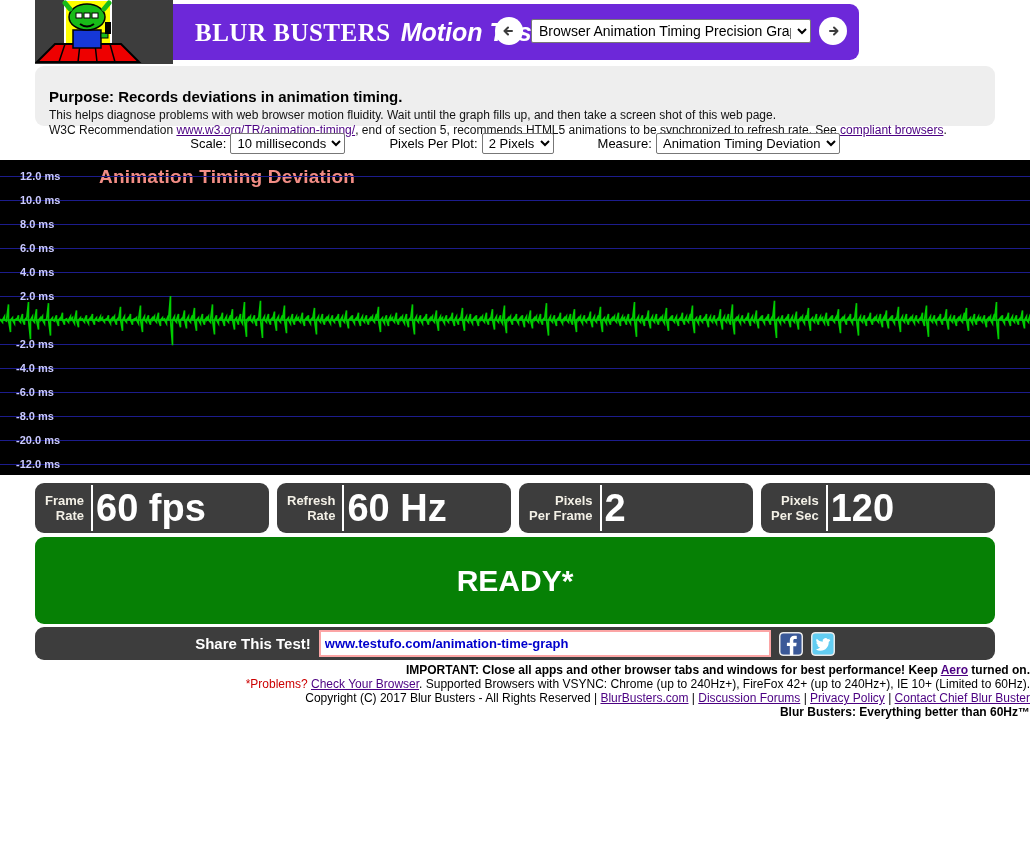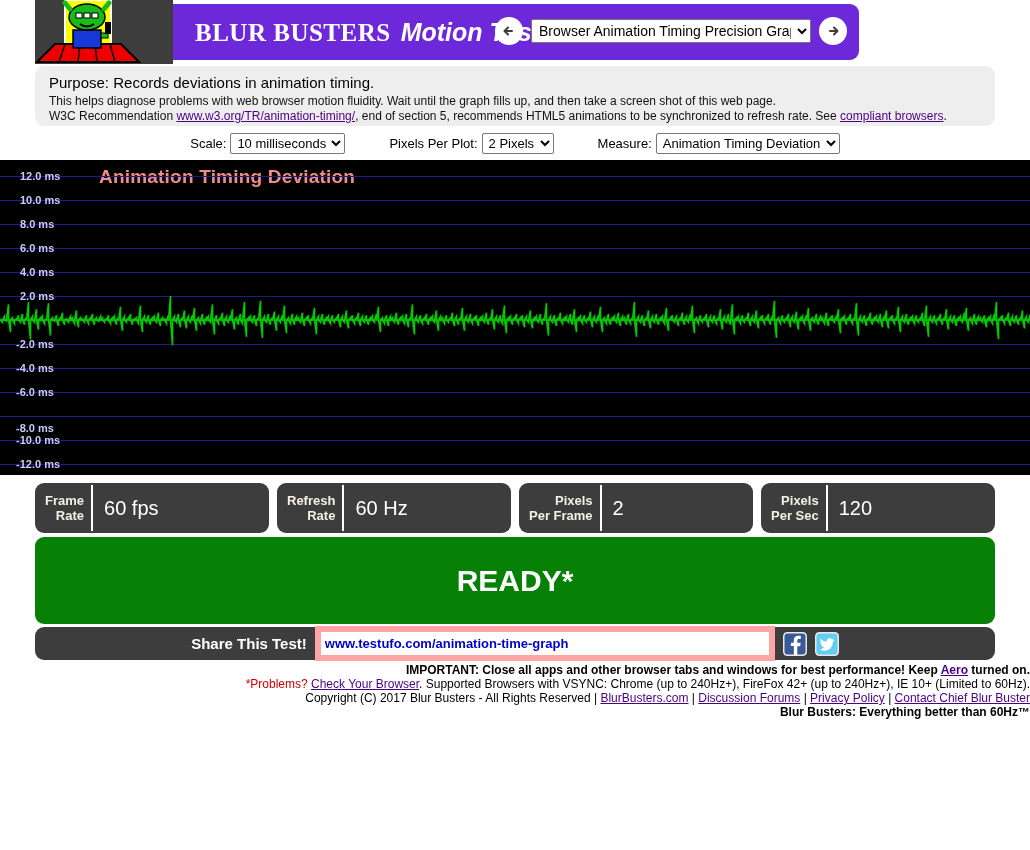--- a/index.html
+++ b/index.html
@@ -40,36 +40,36 @@
     width:280px;height:24px;font-size:14px;font-family:"Liberation Sans",sans-serif;
     border:1px solid #777;border-radius:2px;background:#fff;color:#000;padding:1px 3px;
   }
   
   .purpose{
     position:absolute;left:35px;top:66px;width:960px;height:60px;
     background:#eeeeee;border-radius:9px;padding:6px 14px 0 14px;
     box-sizing:border-box;
   }
   .purpose h2{
-    margin:2px 0 3px 0;font-size:15px;font-weight:normal;color:#000;
+    margin:16px 0 3px 0;font-size:15px;font-weight:bold;color:#000;
   }
   .purpose p{
     margin:0;font-size:12px;color:#111;line-height:15px;
   }
   .purpose a{color:#4b0082;}
   
   .controls{
     position:absolute;left:0;top:133px;width:1030px;
     display:flex;justify-content:center;align-items:center;gap:0px;
     font-size:13px;color:#000;
   }
   .ctrl{display:flex;align-items:center;gap:4px;margin:0 22px;}
   .ctrl select{
     font-size:13px;font-family:"Liberation Sans",sans-serif;
-    border:1px solid #777;background:#fff;color:#000;border-radius:2px;padding:1px 2px;
+    border:1px solid #777;background:#fff;color:#000;border-radius:2px;padding:1px 2px;text-align:center;
   }
   
   .graph{
     position:absolute;left:0;top:160px;width:1030px;height:315px;
     background:#000000;overflow:hidden;
   }
   .graph .gtitle{
     position:absolute;left:99px;top:6px;color:#f28d85;
     font-size:19px;font-weight:bold;letter-spacing:.2px;
   }
@@ -89,39 +89,39 @@
   .stat{
     flex:1;background:#3d3d3d;border-radius:9px;display:flex;align-items:center;
     overflow:hidden;
   }
   .stat .lbl{
     color:#f3f0e6;font-size:13px;font-weight:bold;text-align:right;
     line-height:15px;padding:0 7px 0 10px;white-space:nowrap;
   }
   .stat .sep{width:2px;align-self:stretch;background:#ffffff;margin:2px 0;}
   .stat .val{
-    color:#ffffff;font-size:20px;font-weight:normal;padding-left:11px;white-space:nowrap;
+    color:#ffffff;font-size:38px;font-weight:bold;padding-left:3px;white-space:nowrap;
   }
   
   .ready{
     position:absolute;left:35px;top:537px;width:960px;height:87px;
     background:#068005;border-radius:9px;
     display:flex;align-items:center;justify-content:center;
     color:#ffffff;font-size:30px;font-weight:bold;
   }
   
   .share{
     position:absolute;left:35px;top:627px;width:960px;height:33px;
     background:#3d3d3d;border-radius:9px;display:flex;align-items:center;
     justify-content:center;gap:8px;
   }
   .share .slbl{color:#ffffff;font-size:15px;font-weight:bold;}
   .share input{
     width:440px;height:21px;font-size:13px;font-weight:bold;color:#0000cc;
-    font-family:"Liberation Sans",sans-serif;border:6px solid #fca5a5;background:#fff;
+    font-family:"Liberation Sans",sans-serif;border:2px solid #fca5a5;background:#fff;
     padding:1px 4px;box-sizing:content-box;
   }
   .sicon{width:24px;height:24px;border-radius:4px;cursor:pointer;display:block;}
   
   .footer{
     position:absolute;left:0;top:663px;width:1030px;text-align:right;
     font-size:12px;color:#000;line-height:14px;
   }
   .footer .l1{font-weight:bold;}
   .footer .l2{color:#cc0000;}
@@ -221,22 +221,22 @@
   <div id="tick-layer">
       <div class="ticklabel" style="top: 10px; left: 20px;">12.0 ms</div>
       <div class="ticklabel" style="top: 34px; left: 20px;">10.0 ms</div>
       <div class="ticklabel" style="top: 58px; left: 20px;">8.0 ms</div>
       <div class="ticklabel" style="top: 82px; left: 20px;">6.0 ms</div>
       <div class="ticklabel" style="top: 106px; left: 20px;">4.0 ms</div>
       <div class="ticklabel" style="top: 130px; left: 20px;">2.0 ms</div>
       <div class="ticklabel" style="top: 178px; left: 16px;">-2.0 ms</div>
       <div class="ticklabel" style="top: 202px; left: 16px;">-4.0 ms</div>
       <div class="ticklabel" style="top: 226px; left: 16px;">-6.0 ms</div>
-      <div class="ticklabel" style="top: 250px; left: 16px; margin-top: 12px;">-8.0 ms</div>
-      <div class="ticklabel" style="top: 274px; left: 16px;">-10.0 ms</div>
+      <div class="ticklabel" style="top: 250px; left: 16px;">-8.0 ms</div>
+      <div class="ticklabel" style="top: 274px; left: 16px;">-20.0 ms</div>
       <div class="ticklabel" style="top: 298px; left: 16px;">-12.0 ms</div>
     </div>
   <svg class="trace" id="trace-svg" width="1030" height="315">
       <path d="M0.5 158.8L0.5 160.0L2.5 162.4L2.5 160.0L4.5 156.4L4.5 160.0L6.5 161.2L6.5 160.0L8.5 144.4L8.5 160.0L10.5 172.0L10.5 160.0L12.5 157.6L12.5 160.0L14.5 163.6L14.5 160.0L16.5 158.8L16.5 160.0L18.5 155.2L18.5 160.0L20.5 162.4L20.5 160.0L22.5 154.0L22.5 160.0L24.5 164.8L24.5 160.0L26.5 157.6L26.5 160.0L28.5 142.0L28.5 160.0L30.5 179.2L30.5 160.0L32.5 156.4L32.5 160.0L34.5 162.4L34.5 160.0L36.5 149.2L36.5 160.0L38.5 169.6L38.5 160.0L40.5 157.6L40.5 160.0L42.5 156.4L42.5 160.0L44.5 163.6L44.5 160.0L46.5 158.8L46.5 160.0L48.5 143.2L48.5 160.0L50.5 175.6L50.5 160.0L52.5 157.6L52.5 160.0L54.5 161.2L54.5 160.0L56.5 155.2L56.5 160.0L58.5 166.0L58.5 160.0L60.5 157.6L60.5 160.0L62.5 152.8L62.5 160.0L64.5 164.8L64.5 160.0L66.5 158.8L66.5 160.0L68.5 162.4L68.5 160.0L70.5 156.4L70.5 160.0L72.5 157.6L72.5 160.0L74.5 163.6L74.5 160.0L76.5 150.4L76.5 160.0L78.5 167.2L78.5 160.0L80.5 157.6L80.5 160.0L82.5 158.8L82.5 160.0L84.5 162.4L84.5 160.0L86.5 155.2L86.5 160.0L88.5 163.6L88.5 160.0L90.5 157.6L90.5 160.0L92.5 154.0L92.5 160.0L94.5 164.8L94.5 160.0L96.5 157.6L96.5 160.0L98.5 161.2L98.5 160.0L100.5 156.4L100.5 160.0L102.5 157.6L102.5 160.0L104.5 162.4L104.5 160.0L106.5 158.8L106.5 160.0L108.5 155.2L108.5 160.0L110.5 163.6L110.5 160.0L112.5 157.6L112.5 160.0L114.5 156.4L114.5 160.0L116.5 164.8L116.5 160.0L118.5 157.6L118.5 160.0L120.5 146.8L120.5 160.0L122.5 170.8L122.5 160.0L124.5 156.4L124.5 160.0L126.5 162.4L126.5 160.0L128.5 157.6L128.5 160.0L130.5 154.0L130.5 160.0L132.5 164.8L132.5 160.0L134.5 158.8L134.5 160.0L136.5 157.6L136.5 160.0L138.5 163.6L138.5 160.0L140.5 145.6L140.5 160.0L142.5 172.0L142.5 160.0L144.5 156.4L144.5 160.0L146.5 162.4L146.5 160.0L148.5 155.2L148.5 160.0L150.5 164.8L150.5 160.0L152.5 157.6L152.5 160.0L154.5 156.4L154.5 160.0L156.5 162.4L156.5 160.0L158.5 152.8L158.5 160.0L160.5 166.0L160.5 160.0L162.5 157.6L162.5 160.0L164.5 158.8L164.5 160.0L166.5 163.6L166.5 160.0L168.5 155.2L168.5 160.0L170.5 136.0L170.5 160.0L172.5 185.2L172.5 160.0L174.5 156.4L174.5 160.0L176.5 162.4L176.5 160.0L178.5 154.0L178.5 160.0L180.5 167.2L180.5 160.0L182.5 157.6L182.5 160.0L184.5 150.4L184.5 160.0L186.5 168.4L186.5 160.0L188.5 156.4L188.5 160.0L190.5 162.4L190.5 160.0L192.5 155.2L192.5 160.0L194.5 148.0L194.5 160.0L196.5 170.8L196.5 160.0L198.5 157.6L198.5 160.0L200.5 163.6L200.5 160.0L202.5 154.0L202.5 160.0L204.5 164.8L204.5 160.0L206.5 157.6L206.5 160.0L208.5 156.4L208.5 160.0L210.5 162.4L210.5 160.0L212.5 144.4L212.5 160.0L214.5 174.4L214.5 160.0L216.5 155.2L216.5 160.0L218.5 163.6L218.5 160.0L220.5 157.6L220.5 160.0L222.5 152.8L222.5 160.0L224.5 166.0L224.5 160.0L226.5 156.4L226.5 160.0L228.5 162.4L228.5 160.0L230.5 155.2L230.5 160.0L232.5 149.2L232.5 160.0L234.5 169.6L234.5 160.0L236.5 157.6L236.5 160.0L238.5 164.8L238.5 160.0L240.5 154.0L240.5 160.0L242.5 163.6L242.5 160.0L244.5 142.0L244.5 160.0L246.5 176.8L246.5 160.0L248.5 157.6L248.5 160.0L250.5 156.4L250.5 160.0L252.5 162.4L252.5 160.0L254.5 155.2L254.5 160.0L256.5 166.0L256.5 160.0L258.5 157.6L258.5 160.0L260.5 140.8L260.5 160.0L262.5 178.0L262.5 160.0L264.5 156.4L264.5 160.0L266.5 162.4L266.5 160.0L268.5 154.0L268.5 160.0L270.5 164.8L270.5 160.0L272.5 157.6L272.5 160.0L274.5 151.6L274.5 160.0L276.5 170.8L276.5 160.0L278.5 156.4L278.5 160.0L280.5 162.4L280.5 160.0L282.5 155.2L282.5 160.0L284.5 145.6L284.5 160.0L286.5 173.2L286.5 160.0L288.5 157.6L288.5 160.0L290.5 163.6L290.5 160.0L292.5 154.0L292.5 160.0L294.5 164.8L294.5 160.0L296.5 156.4L296.5 160.0L298.5 157.6L298.5 160.0L300.5 162.4L300.5 160.0L302.5 152.8L302.5 160.0L304.5 166.0L304.5 160.0L306.5 157.6L306.5 160.0L308.5 155.2L308.5 160.0L310.5 163.6L310.5 160.0L312.5 157.6L312.5 160.0L314.5 148.0L314.5 160.0L316.5 174.4L316.5 160.0L318.5 156.4L318.5 160.0L320.5 162.4L320.5 160.0L322.5 154.0L322.5 160.0L324.5 164.8L324.5 160.0L326.5 157.6L326.5 160.0L328.5 156.4L328.5 160.0L330.5 163.6L330.5 160.0L332.5 155.2L332.5 160.0L334.5 162.4L334.5 160.0L336.5 157.6L336.5 160.0L338.5 154.0L338.5 160.0L340.5 167.2L340.5 160.0L342.5 156.4L342.5 160.0L344.5 162.4L344.5 160.0L346.5 150.4L346.5 160.0L348.5 168.4L348.5 160.0L350.5 157.6L350.5 160.0L352.5 155.2L352.5 160.0L354.5 163.6L354.5 160.0L356.5 157.6L356.5 160.0L358.5 152.8L358.5 160.0L360.5 166.0L360.5 160.0L362.5 156.4L362.5 160.0L364.5 162.4L364.5 160.0L366.5 155.2L366.5 160.0L368.5 164.8L368.5 160.0L370.5 157.6L370.5 160.0L372.5 156.4L372.5 160.0L374.5 162.4L374.5 160.0L376.5 154.0L376.5 160.0L378.5 146.8L378.5 160.0L380.5 172.0L380.5 160.0L382.5 157.6L382.5 160.0L384.5 163.6L384.5 160.0L386.5 155.2L386.5 160.0L388.5 166.0L388.5 160.0L390.5 156.4L390.5 160.0L392.5 157.6L392.5 160.0L394.5 162.4L394.5 160.0L396.5 152.8L396.5 160.0L398.5 164.8L398.5 160.0L400.5 157.6L400.5 160.0L402.5 156.4L402.5 160.0L404.5 163.6L404.5 160.0L406.5 154.0L406.5 160.0L408.5 167.2L408.5 160.0L410.5 157.6L410.5 160.0L412.5 144.4L412.5 160.0L414.5 174.4L414.5 160.0L416.5 156.4L416.5 160.0L418.5 162.4L418.5 160.0L420.5 155.2L420.5 160.0L422.5 163.6L422.5 160.0L424.5 157.6L424.5 160.0L426.5 154.0L426.5 160.0L428.5 164.8L428.5 160.0L430.5 157.6L430.5 160.0L432.5 156.4L432.5 160.0L434.5 162.4L434.5 160.0L436.5 150.4L436.5 160.0L438.5 170.8L438.5 160.0L440.5 156.4L440.5 160.0L442.5 157.6L442.5 160.0L444.5 163.6L444.5 160.0L446.5 155.2L446.5 160.0L448.5 162.4L448.5 160.0L450.5 157.6L450.5 160.0L452.5 152.8L452.5 160.0L454.5 166.0L454.5 160.0L456.5 156.4L456.5 160.0L458.5 164.8L458.5 160.0L460.5 157.6L460.5 160.0L462.5 148.0L462.5 160.0L464.5 170.8L464.5 160.0L466.5 156.4L466.5 160.0L468.5 162.4L468.5 160.0L470.5 154.0L470.5 160.0L472.5 163.6L472.5 160.0L474.5 157.6L474.5 160.0L476.5 155.2L476.5 160.0L478.5 166.0L478.5 160.0L480.5 157.6L480.5 160.0L482.5 156.4L482.5 160.0L484.5 162.4L484.5 160.0L486.5 152.8L486.5 160.0L488.5 164.8L488.5 160.0L490.5 157.6L490.5 160.0L492.5 149.2L492.5 160.0L494.5 169.6L494.5 160.0L496.5 156.4L496.5 160.0L498.5 162.4L498.5 160.0L500.5 155.2L500.5 160.0L502.5 163.6L502.5 160.0L504.5 145.6L504.5 160.0L506.5 173.2L506.5 160.0L508.5 157.6L508.5 160.0L510.5 156.4L510.5 160.0L512.5 164.8L512.5 160.0L514.5 157.6L514.5 160.0L516.5 154.0L516.5 160.0L518.5 163.6L518.5 160.0L520.5 157.6L520.5 160.0L522.5 155.2L522.5 160.0L524.5 167.2L524.5 160.0L526.5 156.4L526.5 160.0L528.5 162.4L528.5 160.0L530.5 150.4L530.5 160.0L532.5 168.4L532.5 160.0L534.5 157.6L534.5 160.0L536.5 156.4L536.5 160.0L538.5 162.4L538.5 160.0L540.5 154.0L540.5 160.0L542.5 164.8L542.5 160.0L544.5 157.6L544.5 160.0L546.5 143.2L546.5 160.0L548.5 175.6L548.5 160.0L550.5 156.4L550.5 160.0L552.5 162.4L552.5 160.0L554.5 155.2L554.5 160.0L556.5 166.0L556.5 160.0L558.5 157.6L558.5 160.0L560.5 152.8L560.5 160.0L562.5 163.6L562.5 160.0L564.5 157.6L564.5 160.0L566.5 156.4L566.5 160.0L568.5 162.4L568.5 160.0L570.5 154.0L570.5 160.0L572.5 164.8L572.5 160.0L574.5 149.2L574.5 160.0L576.5 172.0L576.5 160.0L578.5 157.6L578.5 160.0L580.5 156.4L580.5 160.0L582.5 163.6L582.5 160.0L584.5 155.2L584.5 160.0L586.5 162.4L586.5 160.0L588.5 157.6L588.5 160.0L590.5 151.6L590.5 160.0L592.5 167.2L592.5 160.0L594.5 156.4L594.5 160.0L596.5 162.4L596.5 160.0L598.5 155.2L598.5 160.0L600.5 146.8L600.5 160.0L602.5 172.0L602.5 160.0L604.5 157.6L604.5 160.0L606.5 163.6L606.5 160.0L608.5 154.0L608.5 160.0L610.5 164.8L610.5 160.0L612.5 157.6L612.5 160.0L614.5 156.4L614.5 160.0L616.5 162.4L616.5 160.0L618.5 152.8L618.5 160.0L620.5 166.0L620.5 160.0L622.5 156.4L622.5 160.0L624.5 157.6L624.5 160.0L626.5 164.8L626.5 160.0L628.5 154.0L628.5 160.0L630.5 163.6L630.5 160.0L632.5 157.6L632.5 160.0L634.5 142.0L634.5 160.0L636.5 176.8L636.5 160.0L638.5 156.4L638.5 160.0L640.5 162.4L640.5 160.0L642.5 155.2L642.5 160.0L644.5 166.0L644.5 160.0L646.5 157.6L646.5 160.0L648.5 150.4L648.5 160.0L650.5 168.4L650.5 160.0L652.5 156.4L652.5 160.0L654.5 162.4L654.5 160.0L656.5 154.0L656.5 160.0L658.5 164.8L658.5 160.0L660.5 157.6L660.5 160.0L662.5 156.4L662.5 160.0L664.5 163.6L664.5 160.0L666.5 148.0L666.5 160.0L668.5 170.8L668.5 160.0L670.5 157.6L670.5 160.0L672.5 155.2L672.5 160.0L674.5 162.4L674.5 160.0L676.5 156.4L676.5 160.0L678.5 166.0L678.5 160.0L680.5 157.6L680.5 160.0L682.5 152.8L682.5 160.0L684.5 164.8L684.5 160.0L686.5 156.4L686.5 160.0L688.5 162.4L688.5 160.0L690.5 154.0L690.5 160.0L692.5 145.6L692.5 160.0L694.5 173.2L694.5 160.0L696.5 157.6L696.5 160.0L698.5 163.6L698.5 160.0L700.5 155.2L700.5 160.0L702.5 162.4L702.5 160.0L704.5 157.6L704.5 160.0L706.5 154.0L706.5 160.0L708.5 167.2L708.5 160.0L710.5 156.4L710.5 160.0L712.5 162.4L712.5 160.0L714.5 155.2L714.5 160.0L716.5 163.6L716.5 160.0L718.5 157.6L718.5 160.0L720.5 149.2L720.5 160.0L722.5 169.6L722.5 160.0L724.5 156.4L724.5 160.0L726.5 162.4L726.5 160.0L728.5 154.0L728.5 160.0L730.5 164.8L730.5 160.0L732.5 144.4L732.5 160.0L734.5 174.4L734.5 160.0L736.5 157.6L736.5 160.0L738.5 156.4L738.5 160.0L740.5 163.6L740.5 160.0L742.5 155.2L742.5 160.0L744.5 162.4L744.5 160.0L746.5 157.6L746.5 160.0L748.5 152.8L748.5 160.0L750.5 166.0L750.5 160.0L752.5 156.4L752.5 160.0L754.5 162.4L754.5 160.0L756.5 150.4L756.5 160.0L758.5 168.4L758.5 160.0L760.5 157.6L760.5 160.0L762.5 155.2L762.5 160.0L764.5 163.6L764.5 160.0L766.5 157.6L766.5 160.0L768.5 154.0L768.5 160.0L770.5 164.8L770.5 160.0L772.5 156.4L772.5 160.0L774.5 140.8L774.5 160.0L776.5 178.0L776.5 160.0L778.5 157.6L778.5 160.0L780.5 163.6L780.5 160.0L782.5 155.2L782.5 160.0L784.5 162.4L784.5 160.0L786.5 157.6L786.5 160.0L788.5 154.0L788.5 160.0L790.5 167.2L790.5 160.0L792.5 156.4L792.5 160.0L794.5 162.4L794.5 160.0L796.5 151.6L796.5 160.0L798.5 169.6L798.5 160.0L800.5 157.6L800.5 160.0L802.5 156.4L802.5 160.0L804.5 163.6L804.5 160.0L806.5 155.2L806.5 160.0L808.5 148.0L808.5 160.0L810.5 170.8L810.5 160.0L812.5 157.6L812.5 160.0L814.5 162.4L814.5 160.0L816.5 154.0L816.5 160.0L818.5 164.8L818.5 160.0L820.5 156.4L820.5 160.0L822.5 157.6L822.5 160.0L824.5 163.6L824.5 160.0L826.5 152.8L826.5 160.0L828.5 166.0L828.5 160.0L830.5 157.6L830.5 160.0L832.5 155.2L832.5 160.0L834.5 162.4L834.5 160.0L836.5 156.4L836.5 160.0L838.5 149.2L838.5 160.0L840.5 173.2L840.5 160.0L842.5 157.6L842.5 160.0L844.5 156.4L844.5 160.0L846.5 164.8L846.5 160.0L848.5 157.6L848.5 160.0L850.5 154.0L850.5 160.0L852.5 163.6L852.5 160.0L854.5 157.6L854.5 160.0L856.5 143.2L856.5 160.0L858.5 175.6L858.5 160.0L860.5 156.4L860.5 160.0L862.5 162.4L862.5 160.0L864.5 155.2L864.5 160.0L866.5 166.0L866.5 160.0L868.5 157.6L868.5 160.0L870.5 152.8L870.5 160.0L872.5 164.8L872.5 160.0L874.5 157.6L874.5 160.0L876.5 156.4L876.5 160.0L878.5 162.4L878.5 160.0L880.5 154.0L880.5 160.0L882.5 167.2L882.5 160.0L884.5 156.4L884.5 160.0L886.5 150.4L886.5 160.0L888.5 168.4L888.5 160.0L890.5 157.6L890.5 160.0L892.5 155.2L892.5 160.0L894.5 163.6L894.5 160.0L896.5 157.6L896.5 160.0L898.5 146.8L898.5 160.0L900.5 172.0L900.5 160.0L902.5 156.4L902.5 160.0L904.5 162.4L904.5 160.0L906.5 154.0L906.5 160.0L908.5 164.8L908.5 160.0L910.5 157.6L910.5 160.0L912.5 156.4L912.5 160.0L914.5 163.6L914.5 160.0L916.5 155.2L916.5 160.0L918.5 162.4L918.5 160.0L920.5 157.6L920.5 160.0L922.5 152.8L922.5 160.0L924.5 166.0L924.5 160.0L926.5 145.6L926.5 160.0L928.5 176.8L928.5 160.0L930.5 156.4L930.5 160.0L932.5 162.4L932.5 160.0L934.5 155.2L934.5 160.0L936.5 163.6L936.5 160.0L938.5 157.6L938.5 160.0L940.5 154.0L940.5 160.0L942.5 164.8L942.5 160.0L944.5 157.6L944.5 160.0L946.5 149.2L946.5 160.0L948.5 169.6L948.5 160.0L950.5 156.4L950.5 160.0L952.5 162.4L952.5 160.0L954.5 155.2L954.5 160.0L956.5 166.0L956.5 160.0L958.5 157.6L958.5 160.0L960.5 156.4L960.5 160.0L962.5 162.4L962.5 160.0L964.5 152.8L964.5 160.0L966.5 148.0L966.5 160.0L968.5 170.8L968.5 160.0L970.5 157.6L970.5 160.0L972.5 163.6L972.5 160.0L974.5 154.0L974.5 160.0L976.5 164.8L976.5 160.0L978.5 156.4L978.5 160.0L980.5 157.6L980.5 160.0L982.5 162.4L982.5 160.0L984.5 155.2L984.5 160.0L986.5 167.2L986.5 160.0L988.5 157.6L988.5 160.0L990.5 156.4L990.5 160.0L992.5 163.6L992.5 160.0L994.5 154.0L994.5 160.0L996.5 142.0L996.5 160.0L998.5 179.2L998.5 160.0L1000.5 157.6L1000.5 160.0L1002.5 155.2L1002.5 160.0L1004.5 163.6L1004.5 160.0L1006.5 157.6L1006.5 160.0L1008.5 152.8L1008.5 160.0L1010.5 166.0L1010.5 160.0L1012.5 156.4L1012.5 160.0L1014.5 162.4L1014.5 160.0L1016.5 155.2L1016.5 160.0L1018.5 164.8L1018.5 160.0L1020.5 157.6L1020.5 160.0L1022.5 150.4L1022.5 160.0L1024.5 168.4L1024.5 160.0L1026.5 156.4L1026.5 160.0L1028.5 162.4L1028.5 160.0L1030.5 154.0L1030.5 160.0L1032.5 144.4L1032.5 160.0L1034.5 174.4L1034.5 160.0L1036.5 157.6L1036.5 160.0L1038.5 163.6L1038.5 160.0L1040.5 155.2L1040.5 160.0L1042.5 162.4L1042.5 160.0L1044.5 157.6L1044.5 160.0L1046.5 154.0L1046.5 160.0L1048.5 167.2L1048.5 160.0L1050.5 156.4L1050.5 160.0L1052.5 162.4L1052.5 160.0L1054.5 151.6L1054.5 160.0L1056.5 166.0L1056.5 160.0L1058.5 157.6L1058.5 160.0L1060.5 156.4L1060.5 160.0L1062.5 163.6L1062.5 160.0L1064.5 155.2L1064.5 160.0L1066.5 162.4L1066.5 160.0L1068.5 149.2L1068.5 160.0L1070.5 172.0L1070.5 160.0L1072.5 157.6L1072.5 160.0L1074.5 154.0L1074.5 160.0L1076.5 164.8L1076.5 160.0L1078.5 156.4L1078.5 160.0L1080.5 157.6L1080.5 160.0L1082.5 162.4L1082.5 160.0L1084.5 152.8L1084.5 160.0L1086.5 166.0L1086.5 160.0L1088.5 157.6L1088.5 160.0L1090.5 155.2L1090.5 160.0L1092.5 146.8L1092.5 160.0L1094.5 174.4L1094.5 160.0L1096.5 156.4L1096.5 160.0L1098.5 162.4L1098.5 160.0L1100.5 154.0L1100.5 160.0L1102.5 164.8L1102.5 160.0L1104.5 157.6L1104.5 160.0L1106.5 156.4L1106.5 160.0L1108.5 163.6L1108.5 160.0L1110.5 155.2L1110.5 160.0L1112.5 162.4L1112.5 160.0L1114.5 157.6L1114.5 160.0L1116.5 150.4L1116.5 160.0L1118.5 167.2L1118.5 160.0L1120.5 156.4L1120.5 160.0L1122.5 157.6L1122.5 160.0L1124.5 164.8L1124.5 160.0L1126.5 154.0L1126.5 160.0L1128.5 163.6L1128.5 160.0L1130.5 157.6L1130.5 160.0L1132.5 143.2L1132.5 160.0L1134.5 175.6L1134.5 160.0L1136.5 156.4L1136.5 160.0L1138.5 162.4L1138.5 160.0" stroke="#00cc00" stroke-width="1.6" fill="none"></path>
       <line x1="0" x2="1030" y1="160" y2="160" stroke="#00cc00" stroke-width="1.6"></line>
     </svg>
 </div>
 
 <div class="stats" id="stats-row">
     <div class="stat">

